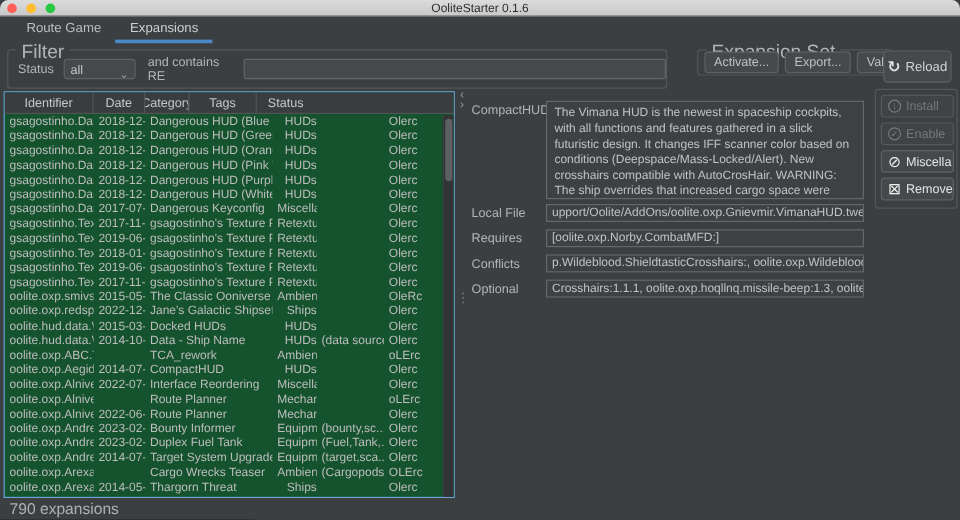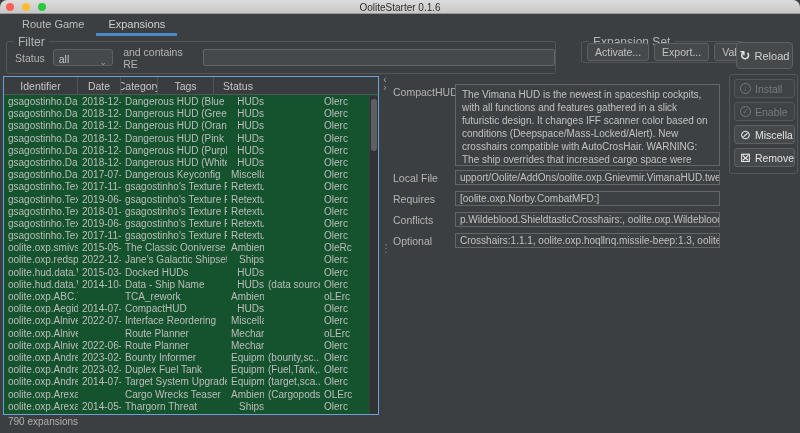--- a/index.html
+++ b/index.html
@@ -15,21 +15,21 @@
   .traffic { position:absolute; left:6px; top:3px; display:flex; gap:8px; }
   .light { width:8px; height:8px; border-radius:50%; }
 
   
   .tabbar { position:absolute; top:14px; left:0; width:800px; height:22px; display:flex; padding-left:10px; background:#3c3f41; }
   .tab { font-size:11px; color:#bdbdbd; padding:0 12px; display:flex; align-items:center; border-bottom:3px solid transparent; height:22px; cursor:default; }
   .tab.active { border-bottom-color:#4a88c7; color:#cfcfcf; }
 
   
   .groupbox { position:absolute; border:1px solid #53575a; border-radius:3px; }
-  .groupbox .legend { position:absolute; top:-7px; left:7px; background:#3c3f41; padding:0 4px; font-size:12px; color:#b4b4b4; }
+  .groupbox .legend { position:absolute; top:-7px; left:7px; background:#3c3f41; padding:0 4px; font-size:16px; color:#b4b4b4; }
 
   .filter-group { left:6px; top:41px; width:550px; height:33px; }
   .filter-inner { position:absolute; left:0; top:0; width:100%; height:100%; display:flex; align-items:center; padding-left:8px; }
   .lbl { font-size:10.5px; color:#b4b4b4; }
   .combo { margin-left:8px; width:64px; height:17px; background:#45494b; border:1px solid #5e6163; border-radius:3px;
     display:flex; align-items:flex-end; justify-content:space-between; padding:0 5px; font-size:10.5px; color:#c4c4c4; }
   .combo .chev { font-size:9px; color:#9a9d9f; line-height:6px; }
   .contains-lbl { margin-left:10px; }
   .re-input { margin-left:8px; width:378px; height:17px; background:#45494b; border:1px solid #646668; border-radius:2px;
     color:#c4c4c4; font-size:10.5px; padding:0 4px; outline:none; font-family:inherit; }
@@ -71,21 +71,21 @@
   
   .side-group { position:absolute; left:729px; top:74px; width:69px; height:100px; border:1px solid #53575a; border-radius:3px; }
   .side-btn { position:absolute; left:4px; width:61px; height:19px; background:#46494b; border:1px solid #5e6163; border-radius:3px;
     color:#e4e4e4; font-size:10.5px; display:flex; align-items:center; justify-content:flex-start; gap:4px; padding-left:5px; font-family:inherit; }
   .side-btn.disabled { color:#75797b; background:#404object44; background:#404345; border-color:#54585a; }
   .side-btn.disabled .circ, .side-btn.disabled .glyph { color:#75797b; border-color:#75797b; }
   .circ { width:11px; height:11px; border:1px solid #e4e4e4; border-radius:50%; display:inline-flex; align-items:center; justify-content:center;
     font-size:8px; line-height:8px; color:#e4e4e4; flex:0 0 auto; }
   .glyph { font-size:13px; line-height:13px; color:#ececec; flex:0 0 auto; }
 
-  .statusbar { position:absolute; left:8px; top:416px; font-size:10px; color:#b0b0b0; }
+  .statusbar { position:absolute; left:8px; top:416px; font-size:13px; color:#b0b0b0; }
 </style>
 </head>
 <body>
 
 <div class="window">
 
   <div class="titlebar">
     <div class="traffic">
       <span class="light" style="background:#ff5f57"></span>
       <span class="light" style="background:#ffbd2e"></span>

